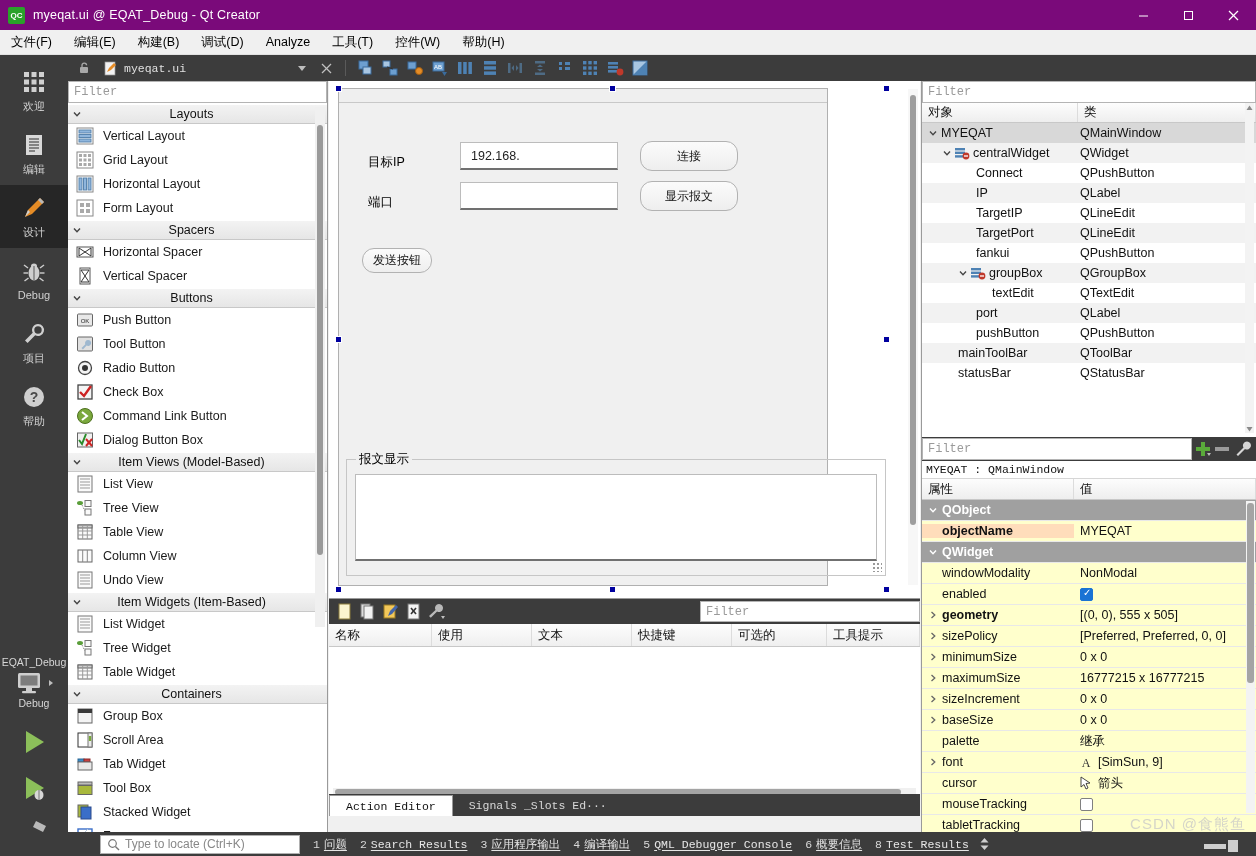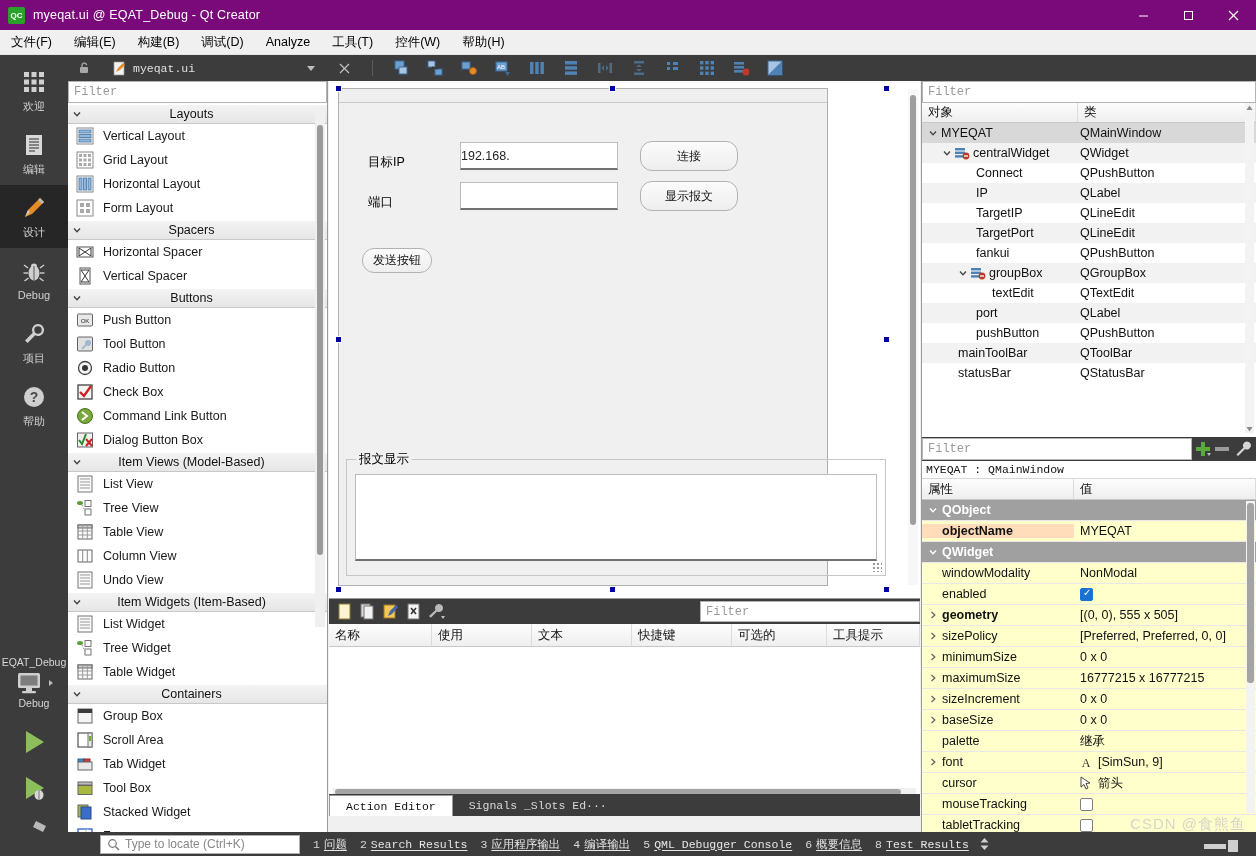--- a/index.html
+++ b/index.html
@@ -58,21 +58,21 @@
     display:flex; flex-direction:column; align-items:center;
   }
   .kit-name { color:#d6d6d6; font-size:10.5px; margin-top:6px; }
   .kit-row { display:flex; align-items:center; gap:3px; margin-top:2px;}
   .kit-sub { color:#d6d6d6; font-size:10.5px; margin-top:1px; margin-bottom:10px; }
   .runbtn { width:68px; height:46px; display:flex; align-items:center; justify-content:center; }
 
   
   .doctoolbar {
     position: absolute; top: 55px; left: 68px; width: 1188px; height: 26px;
-    background: #3c3c3c; display:flex; align-items:center; gap:14px; padding-left: 6px;
+    background: #3c3c3c; display:flex; align-items:center; gap:5px; padding-left: 6px;
   }
   .dt-icon { width:20px; height:20px; display:flex; align-items:center; justify-content:center; }
   .filecombo {
     display:flex; align-items:center; height:20px; min-width:212px; padding: 0 4px;
     color:#e0e0e0; font-size:11.5px; gap:6px;
     font-family:"Liberation Mono", monospace;
   }
   .filecombo .fname { flex:1; }
   .sep { width:1px; height:16px; background:#5a5a5a; margin: 0 4px; }
 
@@ -120,21 +120,21 @@
   .form-grid {
     position:absolute; left:0; right:0; top:15px; bottom:0;
     background-image: radial-gradient(#aaaaaa .6px, transparent .7px);
     background-size: 10px 10px;
     background-position: 4px 4px;
   }
   .q-label { position:absolute; font-size:12.5px; color:#000; font-family:"Liberation Sans", sans-serif;}
   .q-lineedit {
     position:absolute; background:#ffffff;
     border:1px solid #bcbcbc; border-bottom:2px solid #707070;
-    font-size:12.5px; color:#222; padding-left:0; display:flex; align-items:center;
+    font-size:12.5px; color:#222; padding-left:10px; display:flex; align-items:center;
   }
   .q-button {
     position:absolute; background:linear-gradient(#fbfbfb,#eeeeee);
     border:1px solid #b2b2b2; border-radius:12px;
     display:flex; align-items:center; justify-content:center;
     font-size:12px; color:#111;
   }
   .q-groupbox {
     position:absolute; border:1px solid #c6c6c6;
   }

